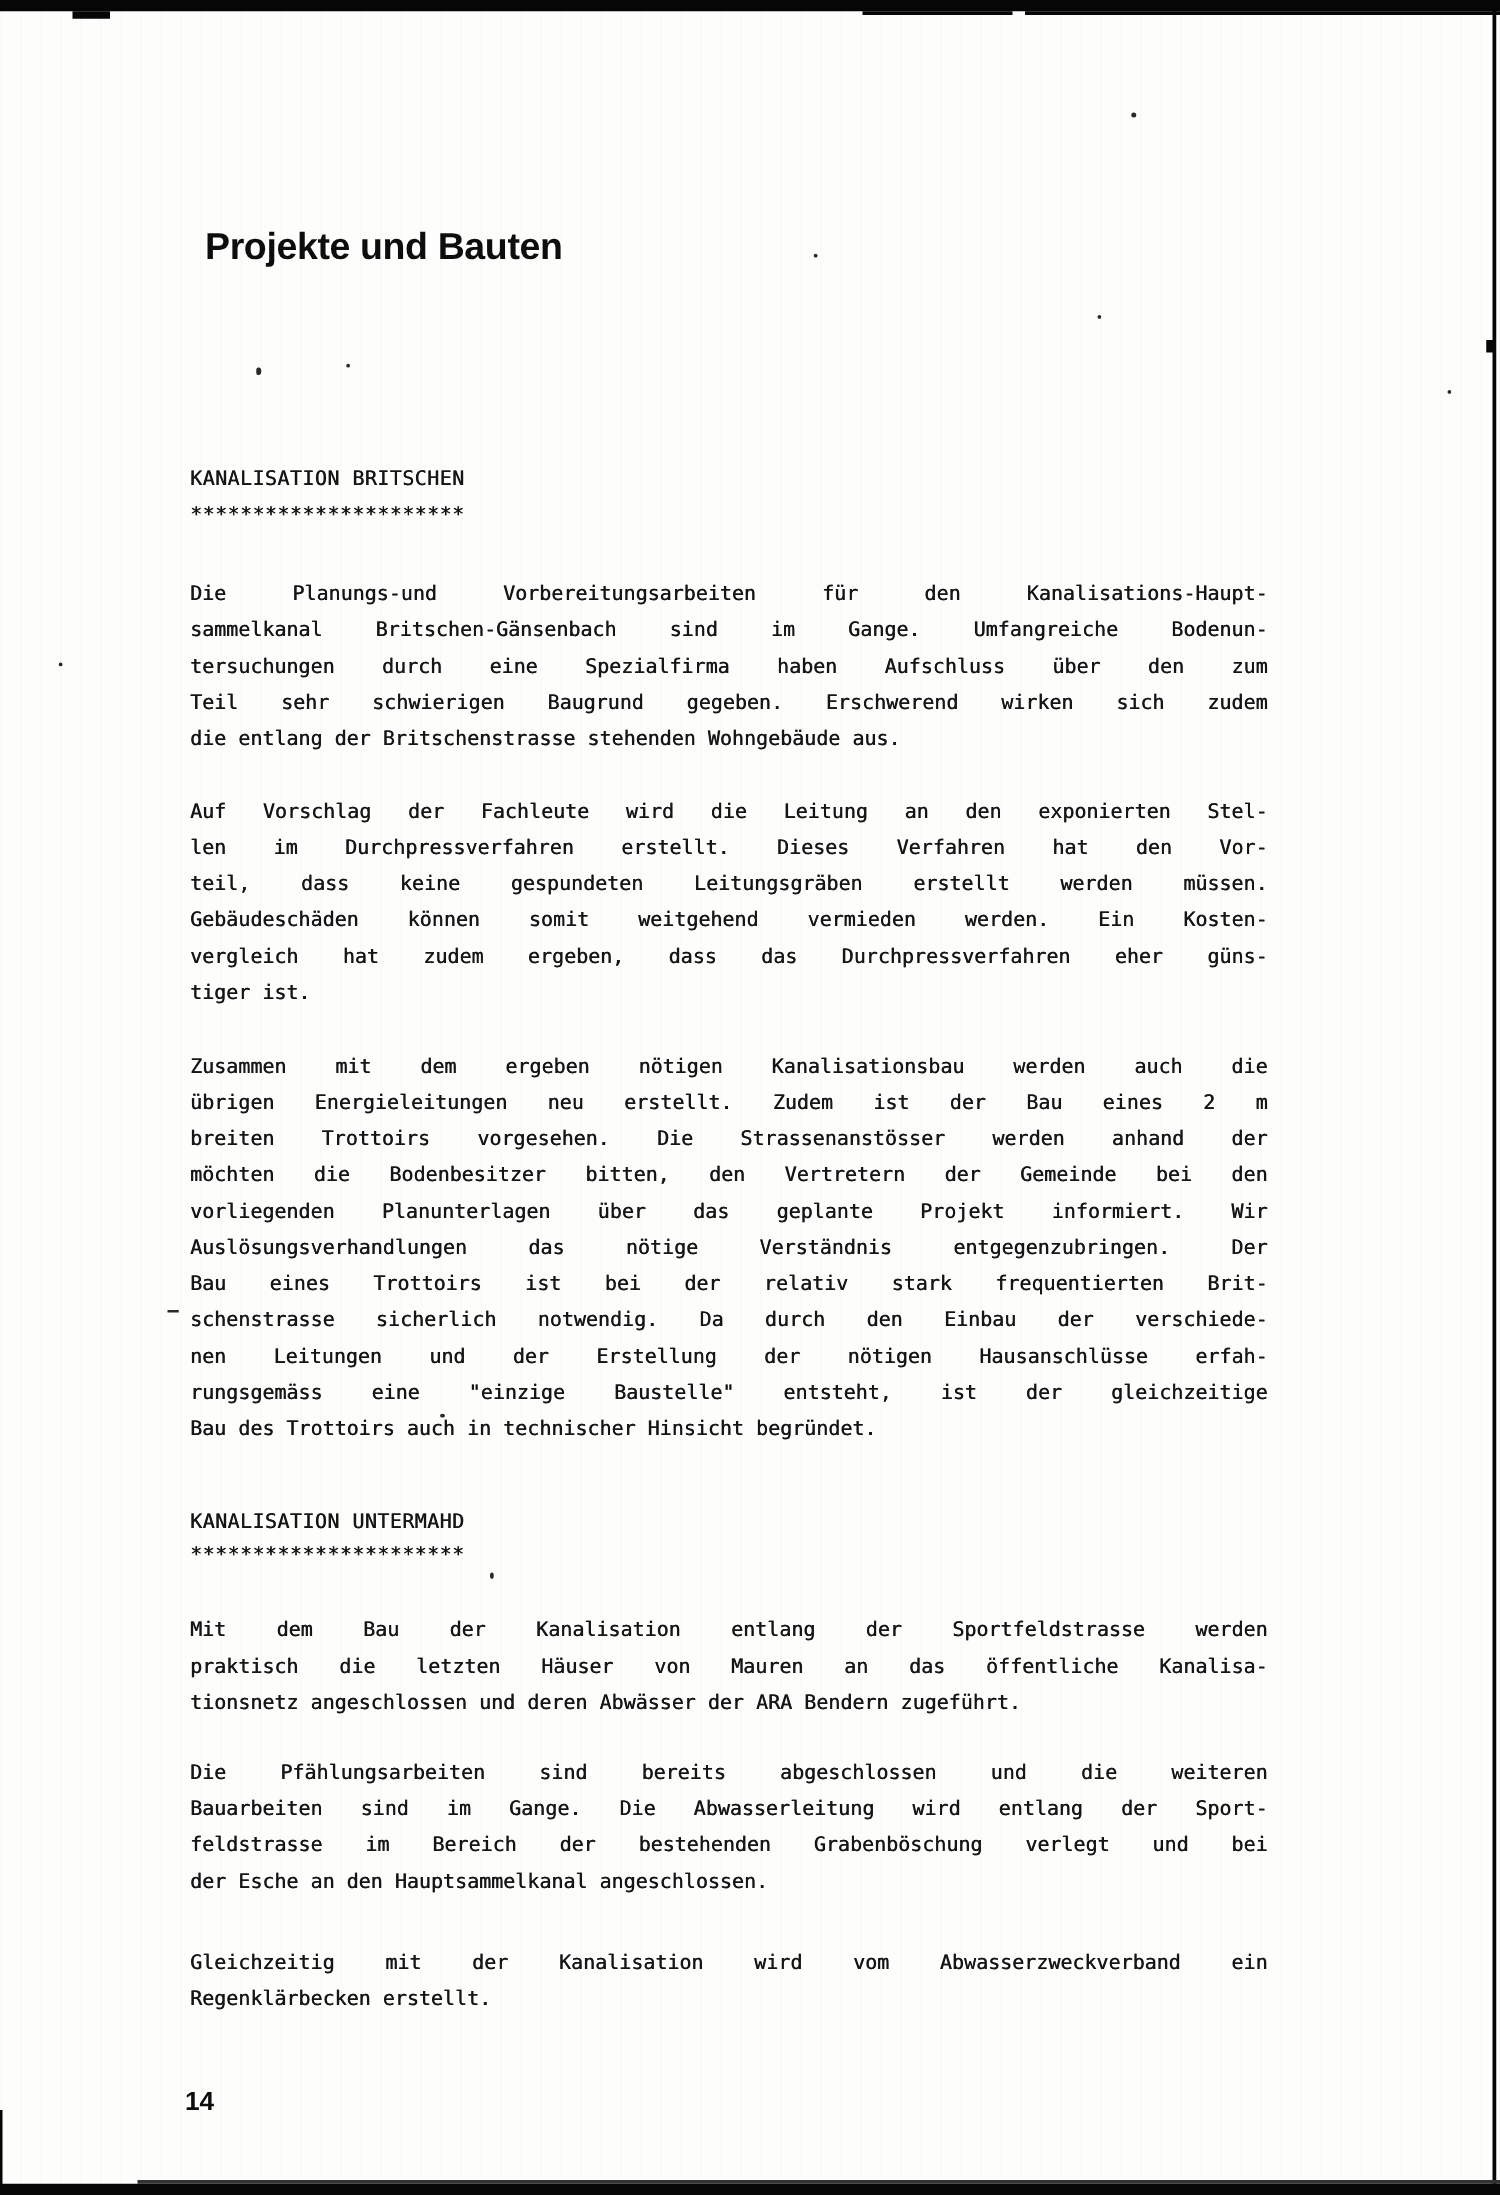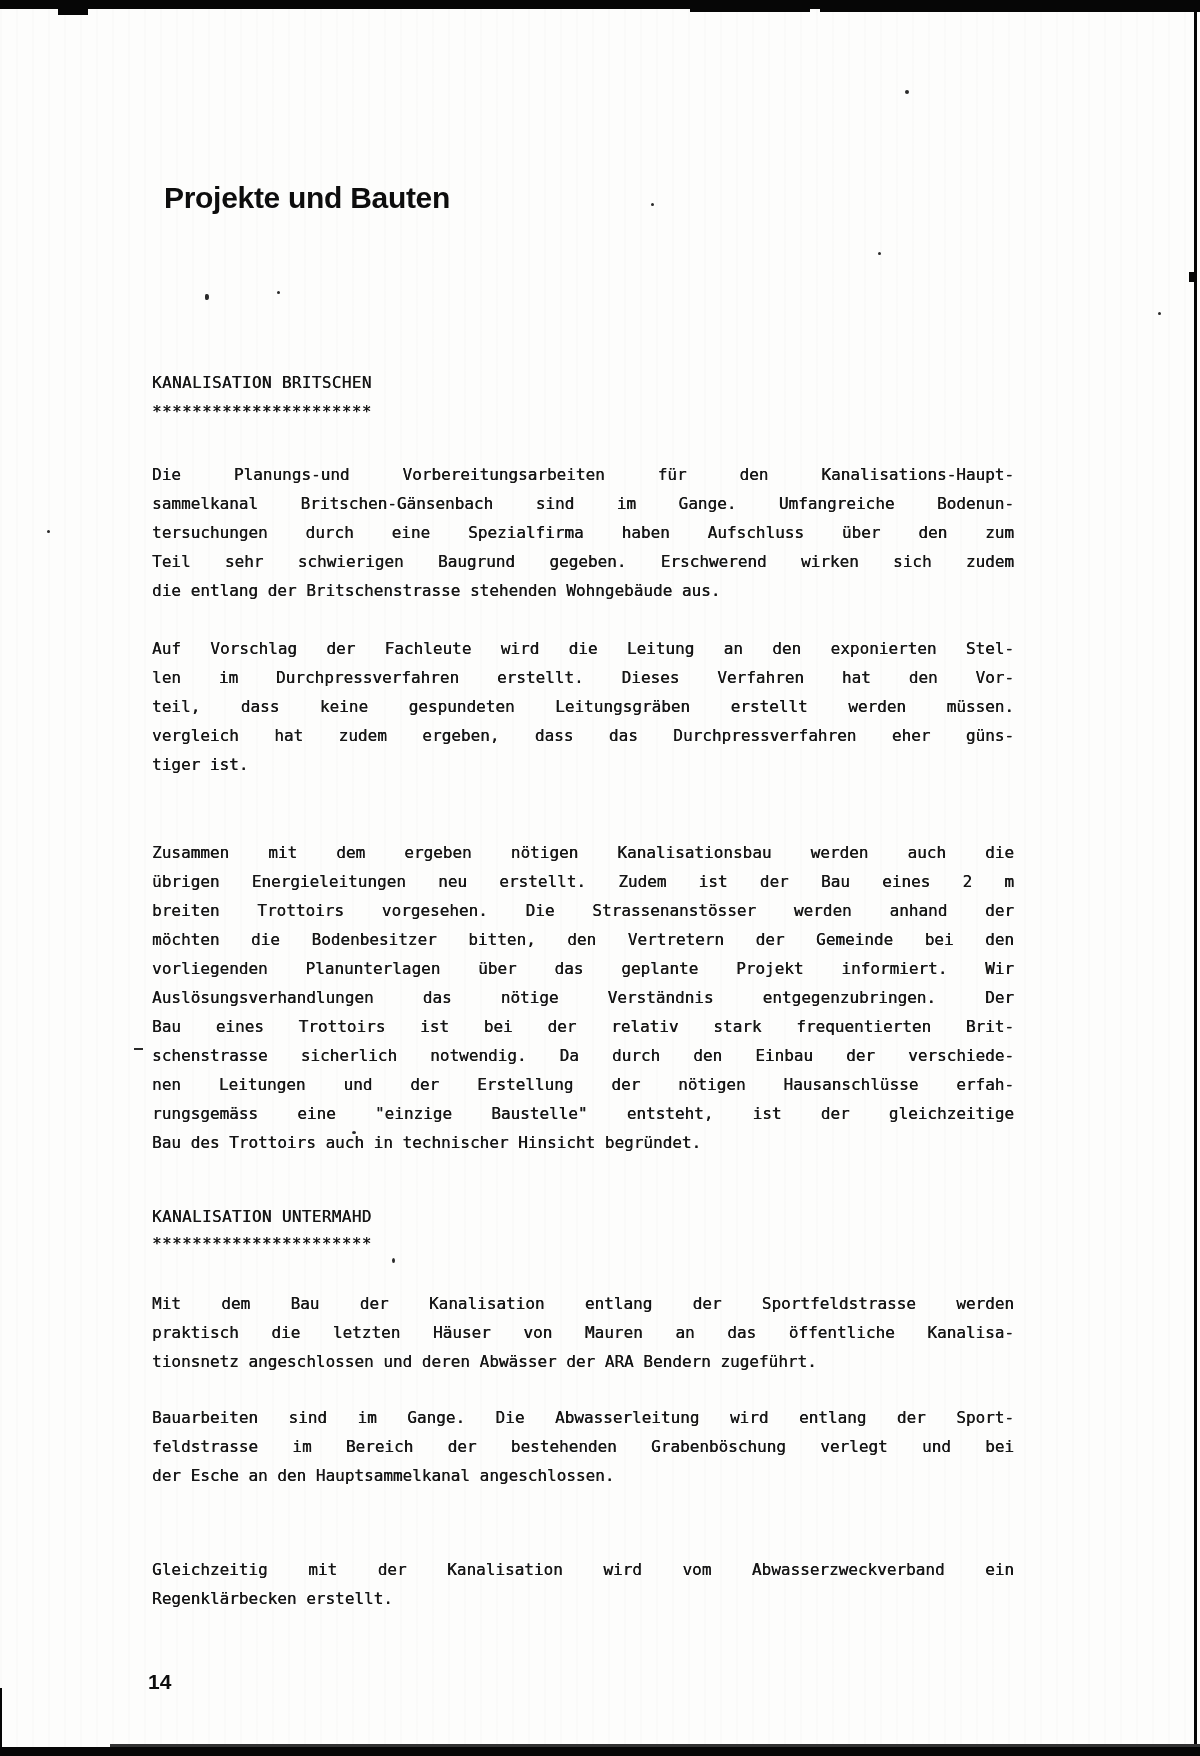--- a/index.html
+++ b/index.html
@@ -121,20 +121,21 @@
         <div class="line">Die Planungs-und Vorbereitungsarbeiten für den Kanalisations-Haupt-</div>
         <div class="line">sammelkanal Britschen-Gänsenbach sind im Gange. Umfangreiche Bodenun-</div>
         <div class="line">tersuchungen durch eine Spezialfirma haben Aufschluss über den zum</div>
         <div class="line">Teil sehr schwierigen Baugrund gegeben. Erschwerend wirken sich zudem</div>
         <div class="line last">die entlang der Britschenstrasse stehenden Wohngebäude aus.</div>
       </div>
       <div class="para mono" style="top: 634px;">
         <div class="line">Auf Vorschlag der Fachleute wird die Leitung an den exponierten Stel-</div>
         <div class="line">len im Durchpressverfahren erstellt. Dieses Verfahren hat den Vor-</div>
         <div class="line">teil, dass keine gespundeten Leitungsgräben erstellt werden müssen.</div>
+        <div class="line">Gebäudeschäden können somit weitgehend vermieden werden. Ein Kosten-</div>
         <div class="line">vergleich hat zudem ergeben, dass das Durchpressverfahren eher güns-</div>
         <div class="line last">tiger ist.</div>
       </div>
       <div class="para mono" style="top: 838px;">
         <div class="line">Zusammen mit dem ergeben nötigen Kanalisationsbau werden auch die</div>
         <div class="line">übrigen Energieleitungen neu erstellt. Zudem ist der Bau eines 2 m</div>
         <div class="line">breiten Trottoirs vorgesehen. Die Strassenanstösser werden anhand der</div>
         <div class="line">möchten die Bodenbesitzer bitten, den Vertretern der Gemeinde bei den</div>
         <div class="line">vorliegenden Planunterlagen über das geplante Projekt informiert. Wir</div>
         <div class="line">Auslösungsverhandlungen das nötige Verständnis entgegenzubringen. Der</div>
@@ -145,20 +146,21 @@
         <div class="line last">Bau des Trottoirs auch in technischer Hinsicht begründet.</div>
       </div>
       <div class="sec-heading mono" style="top: 1202px;">KANALISATION UNTERMAHD</div>
       <div class="sec-stars mono" style="top: 1229px;">**********************</div>
       <div class="para mono" style="top: 1289px;">
         <div class="line">Mit dem Bau der Kanalisation entlang der Sportfeldstrasse  werden</div>
         <div class="line">praktisch die letzten Häuser von Mauren an das öffentliche Kanalisa-</div>
         <div class="line last">tionsnetz angeschlossen und deren Abwässer der ARA Bendern zugeführt.</div>
       </div>
       <div class="para mono" style="top: 1403px;">
+        <div class="line">Die Pfählungsarbeiten sind bereits abgeschlossen und die weiteren</div>
         <div class="line">Bauarbeiten sind im Gange. Die Abwasserleitung wird entlang der Sport-</div>
         <div class="line">feldstrasse im Bereich der bestehenden Grabenböschung verlegt und bei</div>
         <div class="line last">der Esche an den Hauptsammelkanal angeschlossen.</div>
       </div>
       <div class="para mono" style="top: 1555px;">
         <div class="line">Gleichzeitig mit der Kanalisation wird vom Abwasserzweckverband ein</div>
         <div class="line last">Regenklärbecken erstellt.</div>
       </div>
     </div>
 

